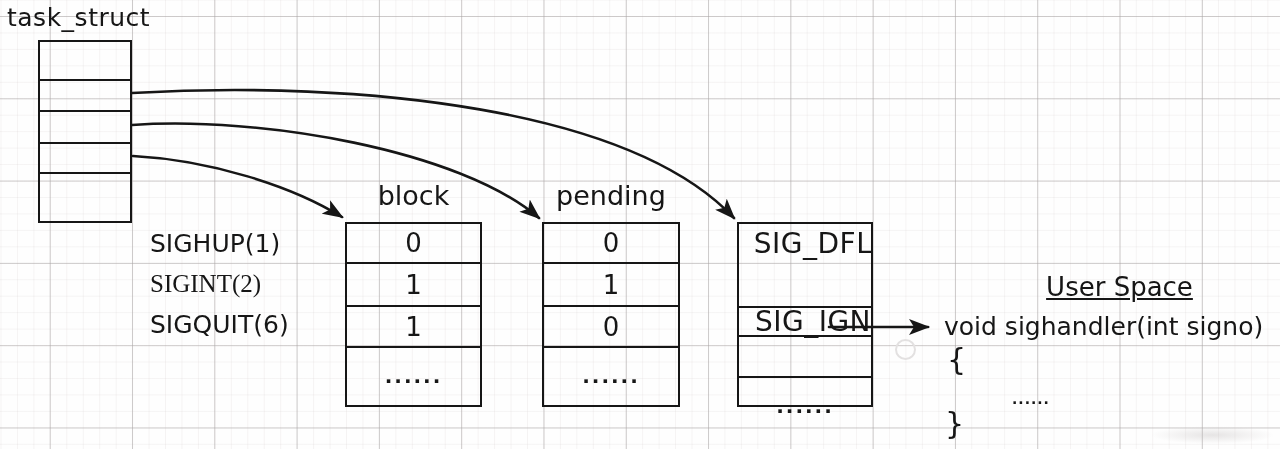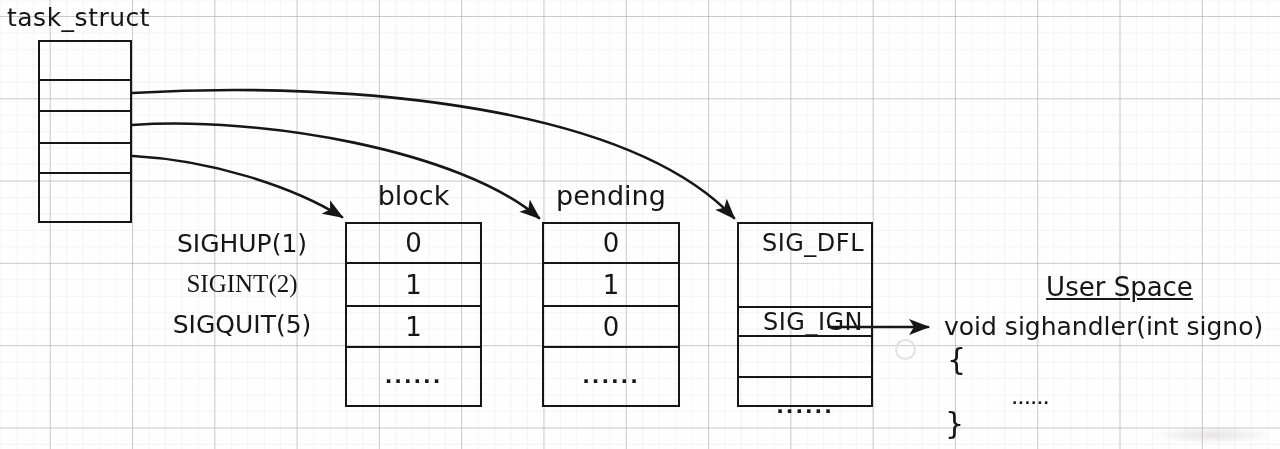--- a/index.html
+++ b/index.html
@@ -20,27 +20,27 @@
   }
   .abs{position:absolute;}
 
   
   .title-label{left:7px;top:3px;font-size:25px;letter-spacing:0.5px;}
   .ts-box{left:38px;top:40px;width:94px;height:183px;border:2.4px solid #161616;box-sizing:border-box;background:transparent;}
   .ts-row{box-sizing:border-box;width:100%;}
   .ts-row + .ts-row{border-top:2.4px solid #161616;}
 
   
-  .sig-label{left:150px;width:184px;text-align:center;font-size:25px;line-height:30px;}
+  .sig-label{left:150px;width:184px;text-align:left;font-size:25px;line-height:30px;}
 
   
   .sig-table{border:2.4px solid #161616;box-sizing:border-box;background:rgba(255,255,255,0.0);}
   .sig-cell{box-sizing:border-box;display:flex;align-items:center;justify-content:center;font-size:26px;}
   .sig-cell + .sig-cell{border-top:2.4px solid #161616;}
-  .sig-cell.handler-text{font-size:24px;letter-spacing:0.5px;padding-left:16px;}
+  .sig-cell.handler-text{font-size:28px;letter-spacing:0.5px;padding-left:16px;}
   .sig-cell.dots{font-size:20px;font-weight:700;letter-spacing:2px;}
   .table-header{top:180px;height:32px;text-align:center;font-size:27px;line-height:32px;}
 
   
   .us-title{left:1037px;top:272px;width:165px;text-align:center;font-size:26px;text-decoration:underline;}
   .us-code{left:944px;top:312px;font-size:25px;white-space:nowrap;}
   .us-brace{font-size:30px;font-weight:400;}
   .us-dots{left:1012px;top:391px;font-size:14px;font-weight:700;letter-spacing:1px;}
 
   
@@ -72,21 +72,21 @@
   <div class="abs ts-box">
     <div class="ts-row" style="height:37px;"></div>
     <div class="ts-row" style="height:31px;"></div>
     <div class="ts-row" style="height:32px;"></div>
     <div class="ts-row" style="height:30px;"></div>
     <div class="ts-row" style="height:48px;"></div>
   </div>
 
   <div class="abs sig-label" style="top:229px;">SIGHUP(1)</div>
   <div class="abs sig-label" style="top:269px;font-family:Liberation Serif, serif;">SIGINT(2)</div>
-  <div class="abs sig-label" style="top:310px;">SIGQUIT(5)</div>
+  <div class="abs sig-label" style="top:310px;">SIGQUIT(6)</div>
 
   <div class="abs table-header" style="left:345px;width:137px;">block</div>
   <div class="abs sig-table" style="left:345px;top:222px;width:137px;height:185px;">
     <div class="sig-cell" style="height:38px;">0</div>
     <div class="sig-cell" style="height:43px;">1</div>
     <div class="sig-cell" style="height:41px;">1</div>
     <div class="sig-cell dots" style="height:58px;">......</div>
   </div>
 
   <div class="abs table-header" style="left:542px;width:138px;">pending</div>

